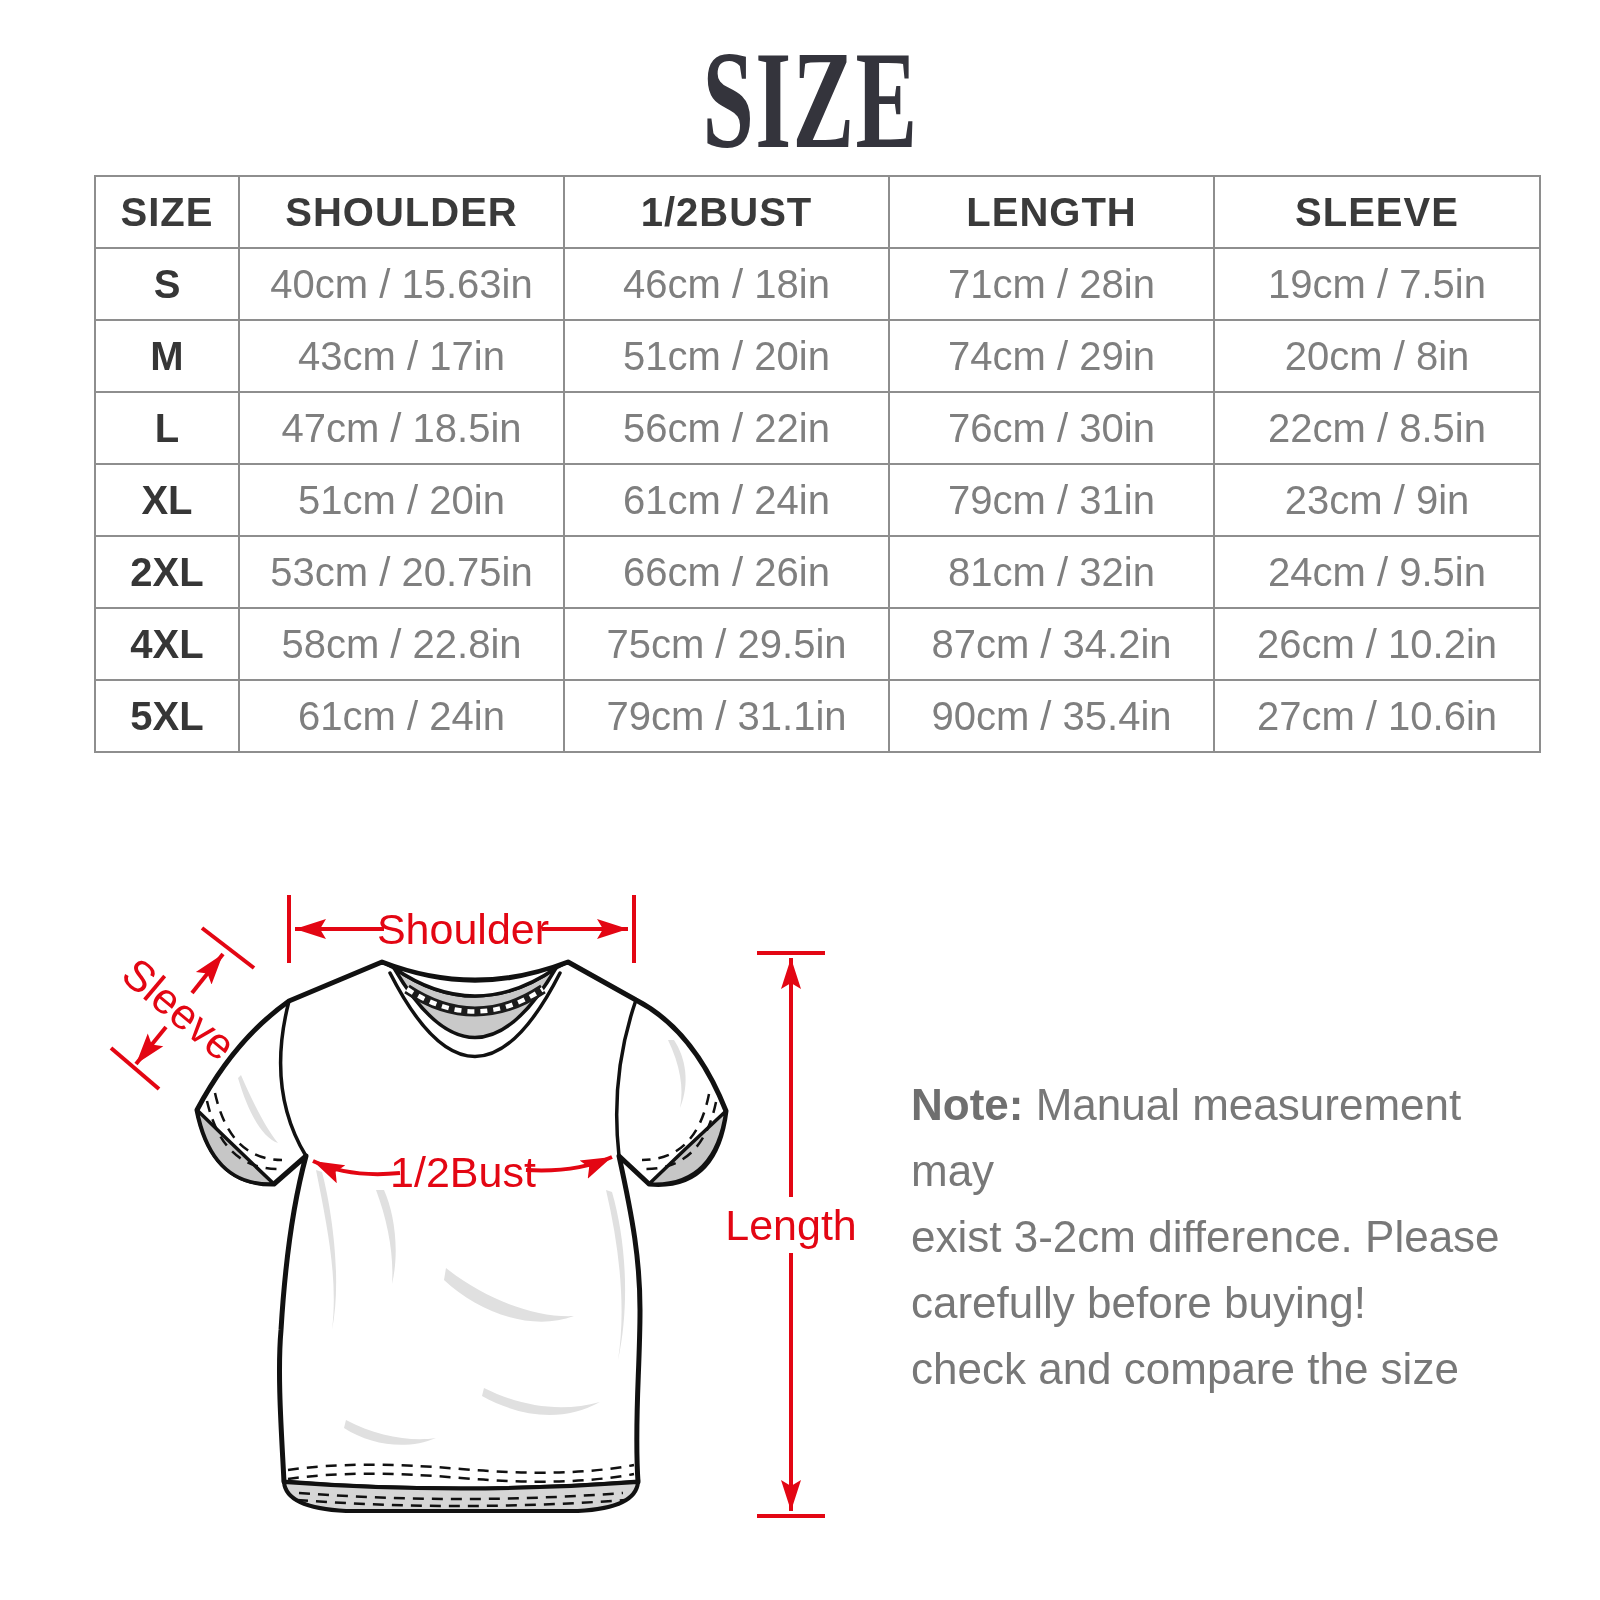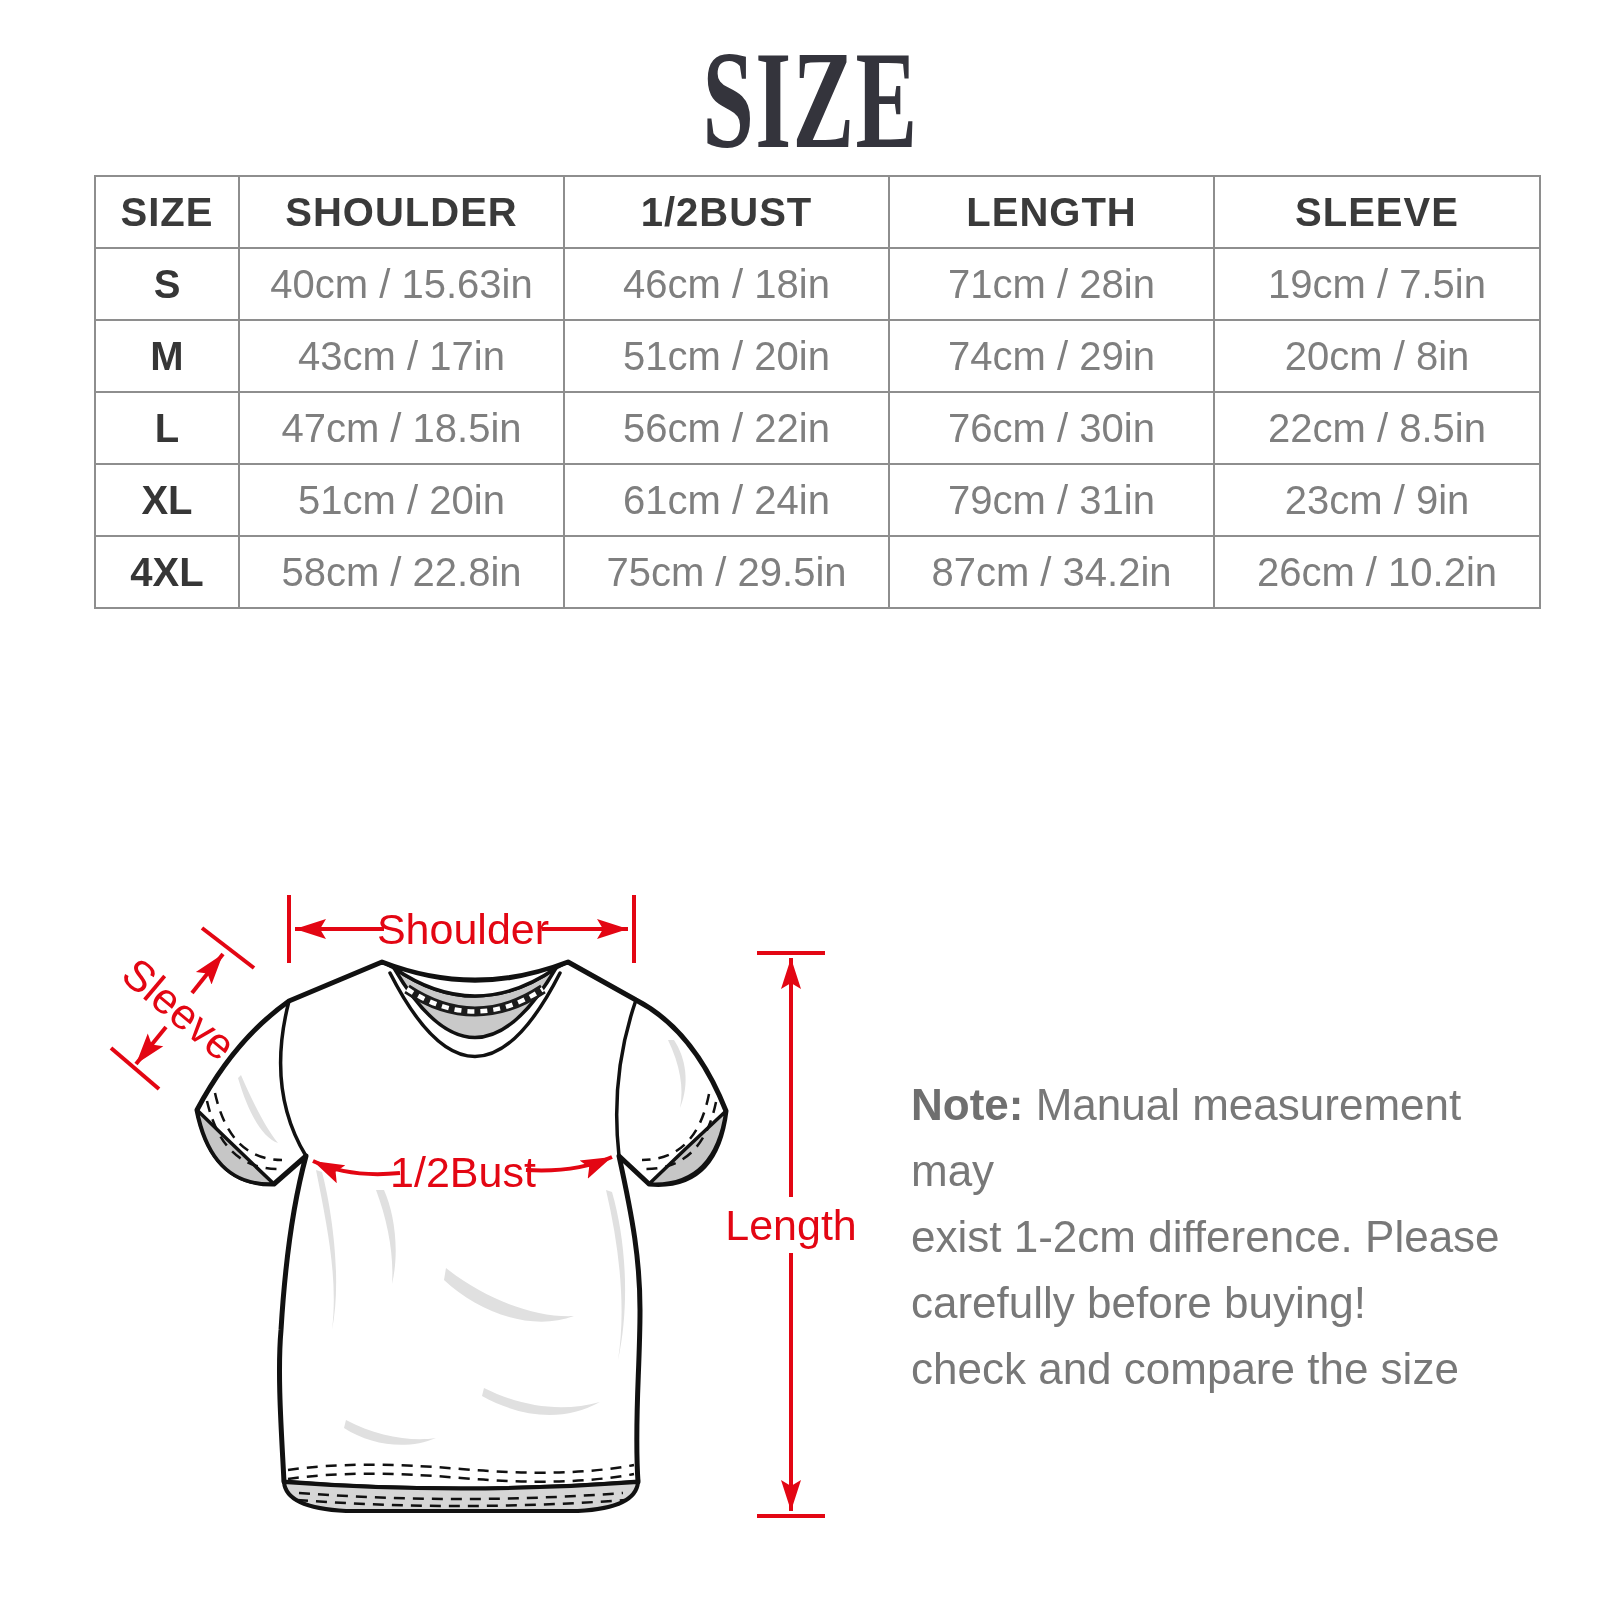--- a/index.html
+++ b/index.html
@@ -109,25 +109,39 @@
         <td class="value">22cm / 8.5in</td>
       </tr>
       <tr>
         <td class="size-label">XL</td>
         <td class="value">51cm / 20in</td>
         <td class="value">61cm / 24in</td>
         <td class="value">79cm / 31in</td>
         <td class="value">23cm / 9in</td>
       </tr>
       <tr>
+        <td class="size-label">2XL</td>
+        <td class="value">53cm / 20.75in</td>
+        <td class="value">66cm / 26in</td>
+        <td class="value">81cm / 32in</td>
+        <td class="value">24cm / 9.5in</td>
+      </tr>
+      <tr>
         <td class="size-label">4XL</td>
         <td class="value">58cm / 22.8in</td>
         <td class="value">75cm / 29.5in</td>
         <td class="value">87cm / 34.2in</td>
         <td class="value">26cm / 10.2in</td>
+      </tr>
+      <tr>
+        <td class="size-label">5XL</td>
+        <td class="value">61cm / 24in</td>
+        <td class="value">79cm / 31.1in</td>
+        <td class="value">90cm / 35.4in</td>
+        <td class="value">27cm / 10.6in</td>
       </tr>
     </tbody>
   </table>
 
   <svg class="diagram" viewBox="0 0 900 700">
     <defs>
       <marker id="arw" viewBox="0 0 32 22" refX="31" refY="11" markerWidth="32" markerHeight="22" markerUnits="userSpaceOnUse" orient="auto-start-reverse">
         <path d="M31,11 L0,1 L6,11 L0,21 Z" style="fill:var(--accent)"></path>
       </marker>
     </defs>
@@ -206,18 +220,18 @@
       <line class="red-line" x1="741" y1="93" x2="809" y2="93"></line>
       <line class="red-line" x1="741" y1="656" x2="809" y2="656"></line>
       <path class="red-line" d="M775,337 L775,98" marker-end="url(#arw)"></path>
       <path class="red-line" d="M775,393 L775,651" marker-end="url(#arw)"></path>
       <text class="red-text" x="775" y="380">Length</text>
     </g>
   </svg>
 
   <div class="note">
     <div><b>Note:</b> <span>Manual measurement may</span></div>
-    <div>exist 1-2cm difference. Please</div>
+    <div>exist 3-2cm difference. Please</div>
     <div>carefully before buying!</div>
     <div>check and compare the size</div>
   </div>
 
 </div>
 
 </body></html>

